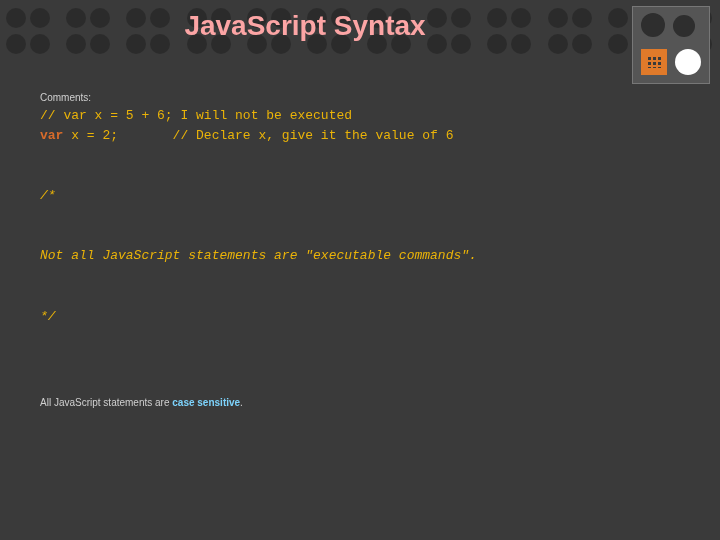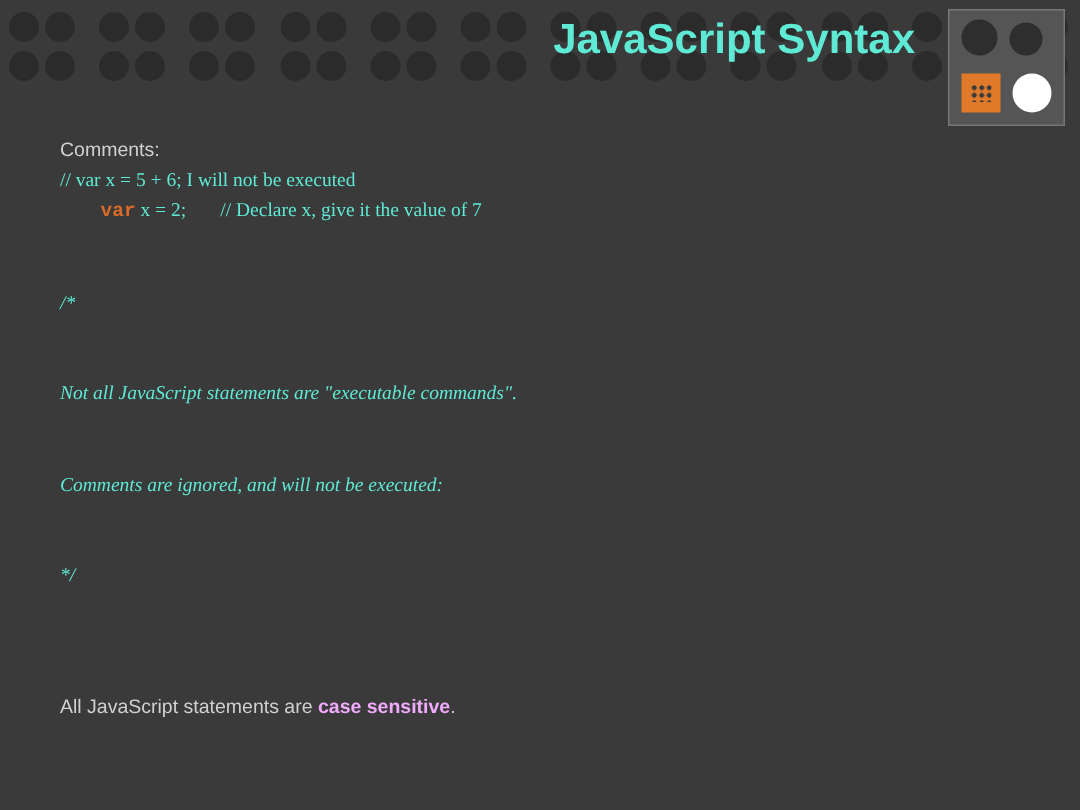--- a/index.html
+++ b/index.html
@@ -42,24 +42,24 @@
     height: 20px;
     border-radius: 50%;
     background: rgba(0,0,0,0.25);
     display: inline-block;
   }
   .title {
     position: absolute;
     top: 10px;
     left: 0;
     right: 110px;
-    text-align: right;
+    text-align: center;
     font-size: 28px;
     font-weight: bold;
-    color: #5eead4;
+    color: #fca5a5;
   }
   .logo {
     position: absolute;
     top: 6px;
     right: 10px;
     width: 78px;
     height: 78px;
     background: #555;
     border: 1px solid #777;
     box-sizing: border-box;
@@ -82,25 +82,25 @@
     font-size: 13px;
     line-height: 1.55;
   }
   .content p { margin: 0; }
   .code {
     font-family: "Courier New", Courier, monospace;
     font-size: 13px;
     white-space: pre;
   }
   .block { margin-bottom: 14px; }
-  .kw-orange { color: #d86b2a; font-weight: bold; margin-left: 27px; }
-  .dim { color: #5eead4; font-family: Liberation Serif, serif; }
+  .kw-orange { color: #d86b2a; font-weight: bold; }
+  .dim { color: #eab308; }
   .ital { font-style: italic; }
-  .body-text { font-size: 13px; color: #d0d0d0; }
-  .body-text b { color: #f0abfc; }
+  .body-text { font-size: 10px; color: #d0d0d0; }
+  .body-text b { color: #7dd3fc; }
 </style>
 </head>
 <body>
 
 <div class="slide">
 
   <div class="dotrow">
     <div class="dotcol">
         <span></span>
         <span></span>
@@ -183,26 +183,25 @@
       <div class="sq"></div>
       <div class="c3"></div>
   </div>
 
   <div class="content">
 
     <p class="body-text block">Comments:</p>
 
     <p class="code dim block">// var x = 5 + 6; I will not be executed</p>
 
-    <p class="code block"><span class="kw-orange">var</span><span class="dim"> x = 2;</span><span class="dim">       // Declare x, give it the value of 7</span></p>
+    <p class="code block"><span class="kw-orange">var</span><span class="dim"> x = 2;</span><span class="dim">       // Declare x, give it the value of 6</span></p>
 
     <div class="code dim ital block">
       <p>/*</p>
       <p>Not all JavaScript statements are "executable commands".</p>
-      <p>Comments are ignored, and will not be executed:</p>
       <p>*/</p>
     </div>
 
     <div style="height:14px"></div>
 
     <p class="body-text block"><span>All JavaScript statements are </span><b>case sensitive</b><span>.</span></p>
 
   </div>
 </div>
 

